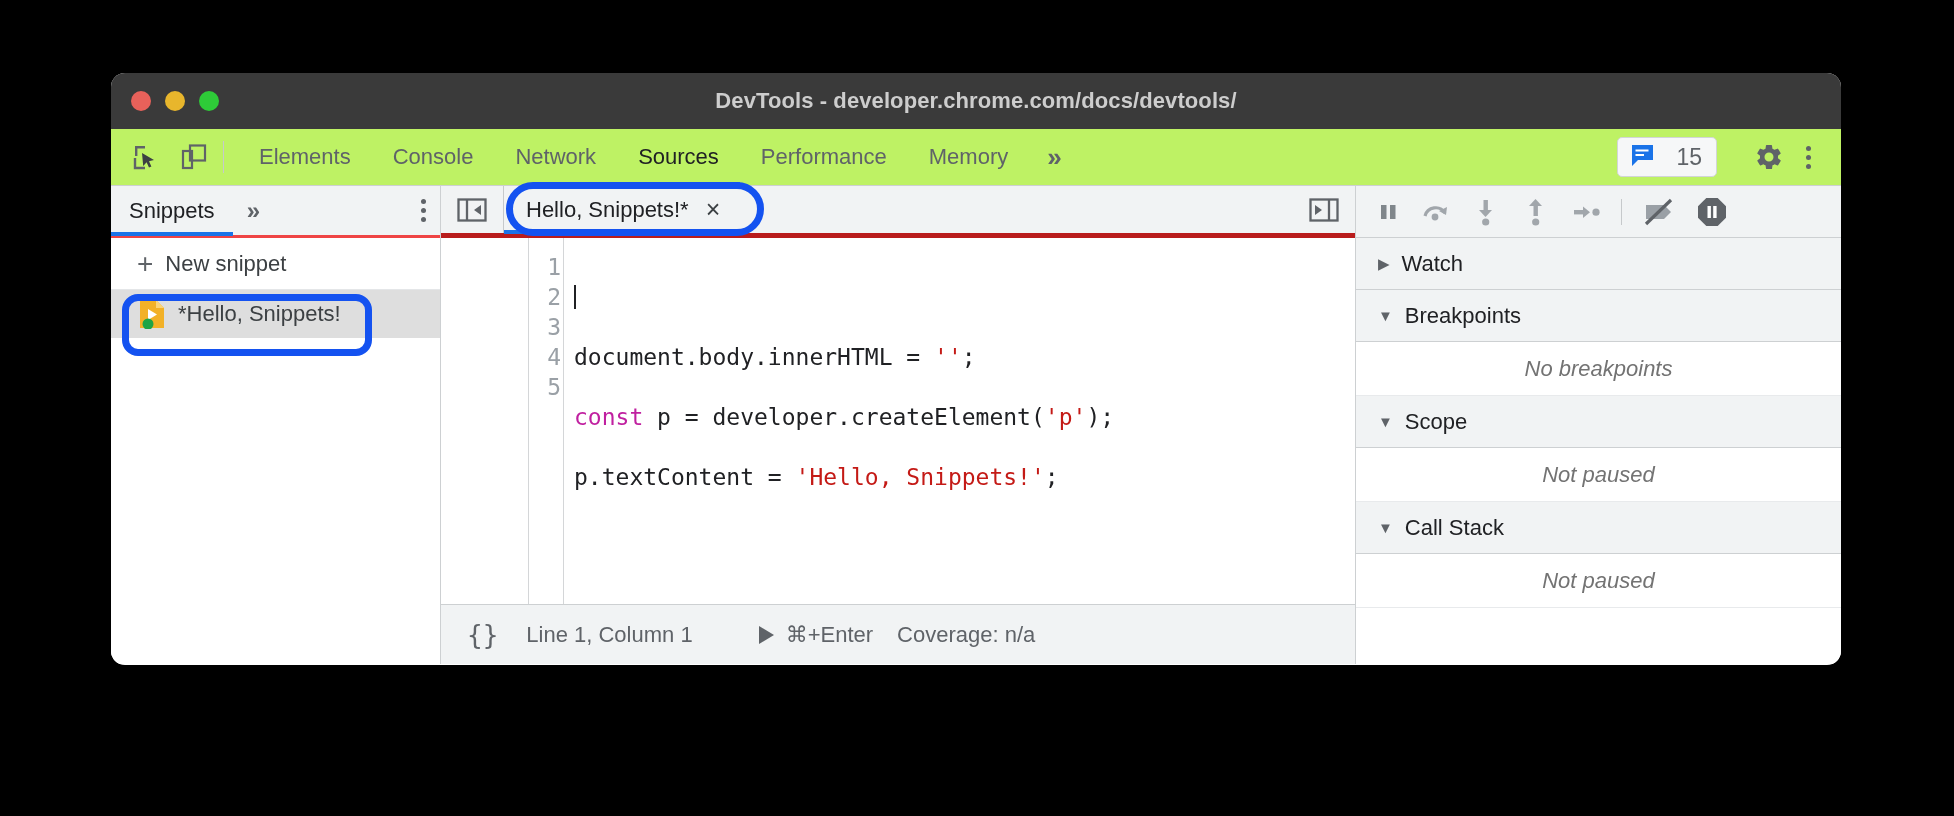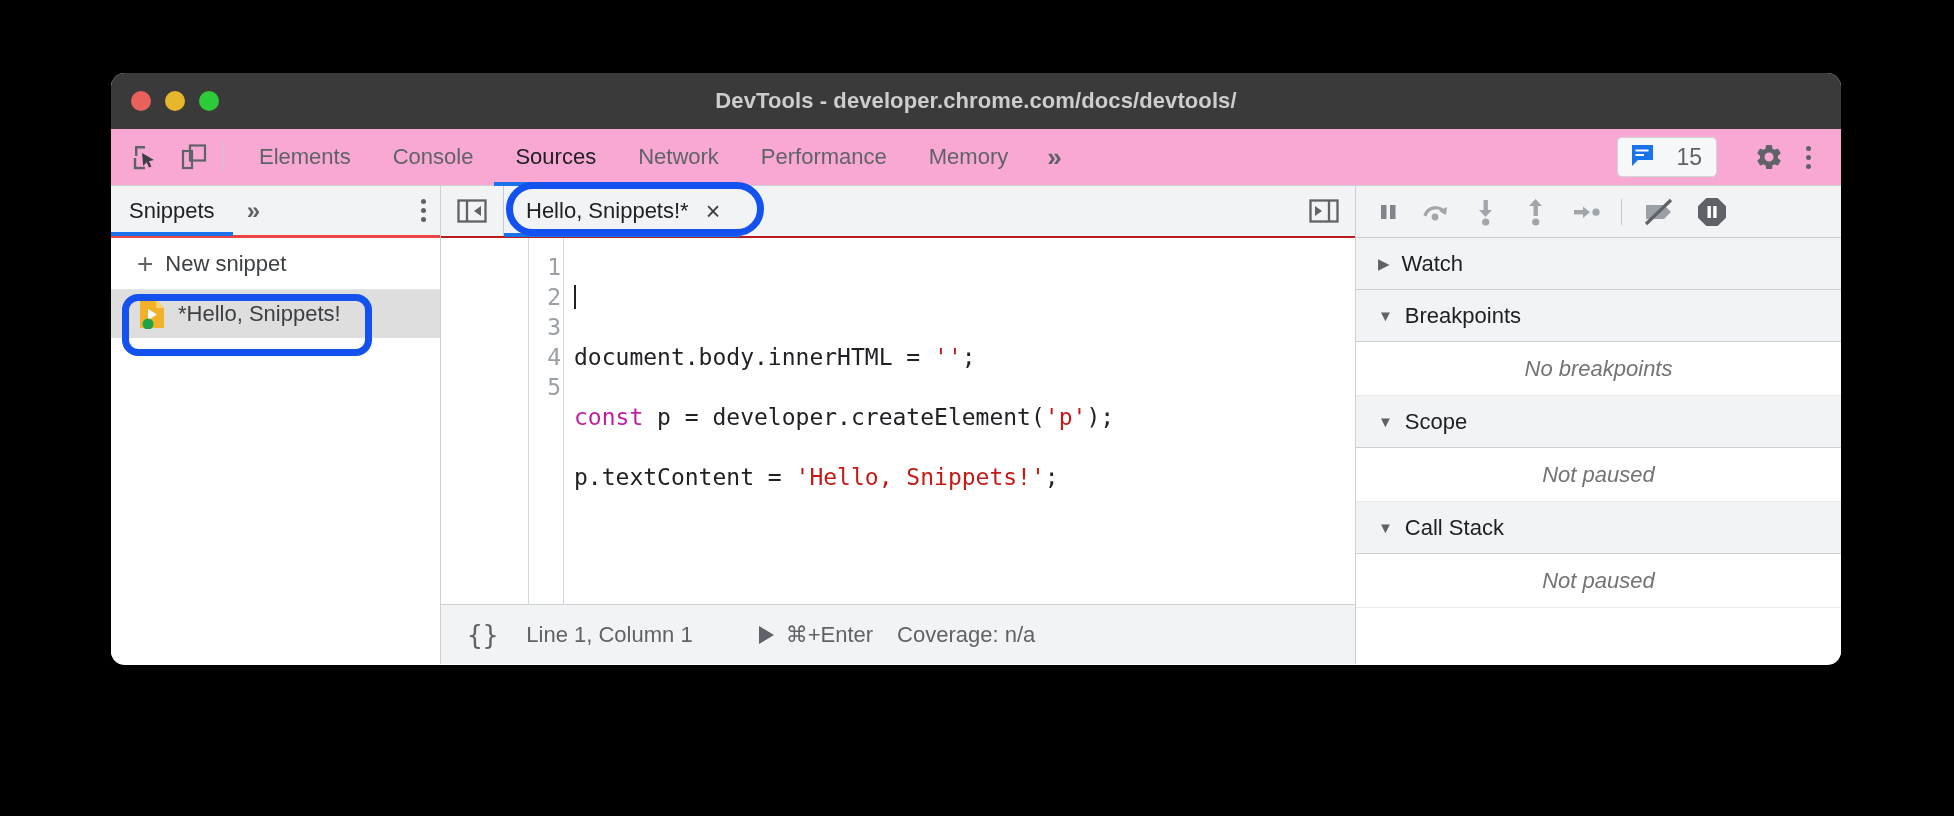--- a/index.html
+++ b/index.html
@@ -39,21 +39,21 @@
     text-align: center;
     color: #cdcdcd;
     font-size: 22px;
     font-weight: bold;
     letter-spacing: 0.1px;
   }
 
   
   #maintabs {
     height: 57px;
-    background: #f9a8d4;
+    background: #bef264;
     border-bottom: 1px solid #cdd0d2;
     display: flex;
     align-items: stretch;
   }
   .tb-icons { display: flex; align-items: center; padding-left: 16px; gap: 10px; }
   .tb-icon {
     width: 38px; height: 38px;
     display: flex; align-items: center; justify-content: center;
   }
   .vsep { width: 1px; background: #c6c9cb; margin: 12px 14px 12px 10px; }
@@ -152,21 +152,21 @@
   
   #editor-col {
     flex: 1;
     display: flex; flex-direction: column;
     border-right: 1px solid #cdd0d2;
     min-width: 0;
   }
   #editor-tabbar {
     height: 52px;
     background: #f1f3f4;
-    border-bottom: 2px solid #b91c1c;
+    border-bottom: 5px solid #b91c1c;
     display: flex; align-items: stretch;
     position: relative;
   }
   #collapse-btn { width: 62px; display: flex; align-items: center; justify-content: center; }
   .esep { width: 1px; background: #c6c9cb; }
   #editor-tab {
     display: flex; align-items: center; gap: 17px;
     padding: 0 20px 0 22px;
     font-size: 22px; color: #202124;
     background: #f1f3f4;
@@ -299,22 +299,22 @@
         <svg width="30" height="30" viewBox="0 0 30 30">
           <rect x="11" y="3.5" width="15" height="15" fill="none" stroke="#5f6368" stroke-width="2.2"></rect>
           <rect x="4" y="9" width="9" height="17" fill="none" stroke="#5f6368" stroke-width="2.2"></rect>
         </svg>
       </span>
     </div>
     <div class="vsep"></div>
 
     <div class="mtab">Elements</div>
     <div class="mtab">Console</div>
+    <div class="mtab">Network</div>
     <div class="mtab active">Sources</div>
-    <div class="mtab">Network</div>
     <div class="mtab">Performance</div>
     <div class="mtab">Memory</div>
     <div class="chev-more">»</div>
 
     <div class="tb-right">
       <div id="msg-badge">
         <span>
           <svg width="26" height="26" viewBox="0 0 26 26">
             <path d="M2 3h22v15H9l-6 6V3z" fill="#1a73e8"></path>
             <rect x="6.5" y="7.5" width="13" height="2" fill="#fff"></rect>

